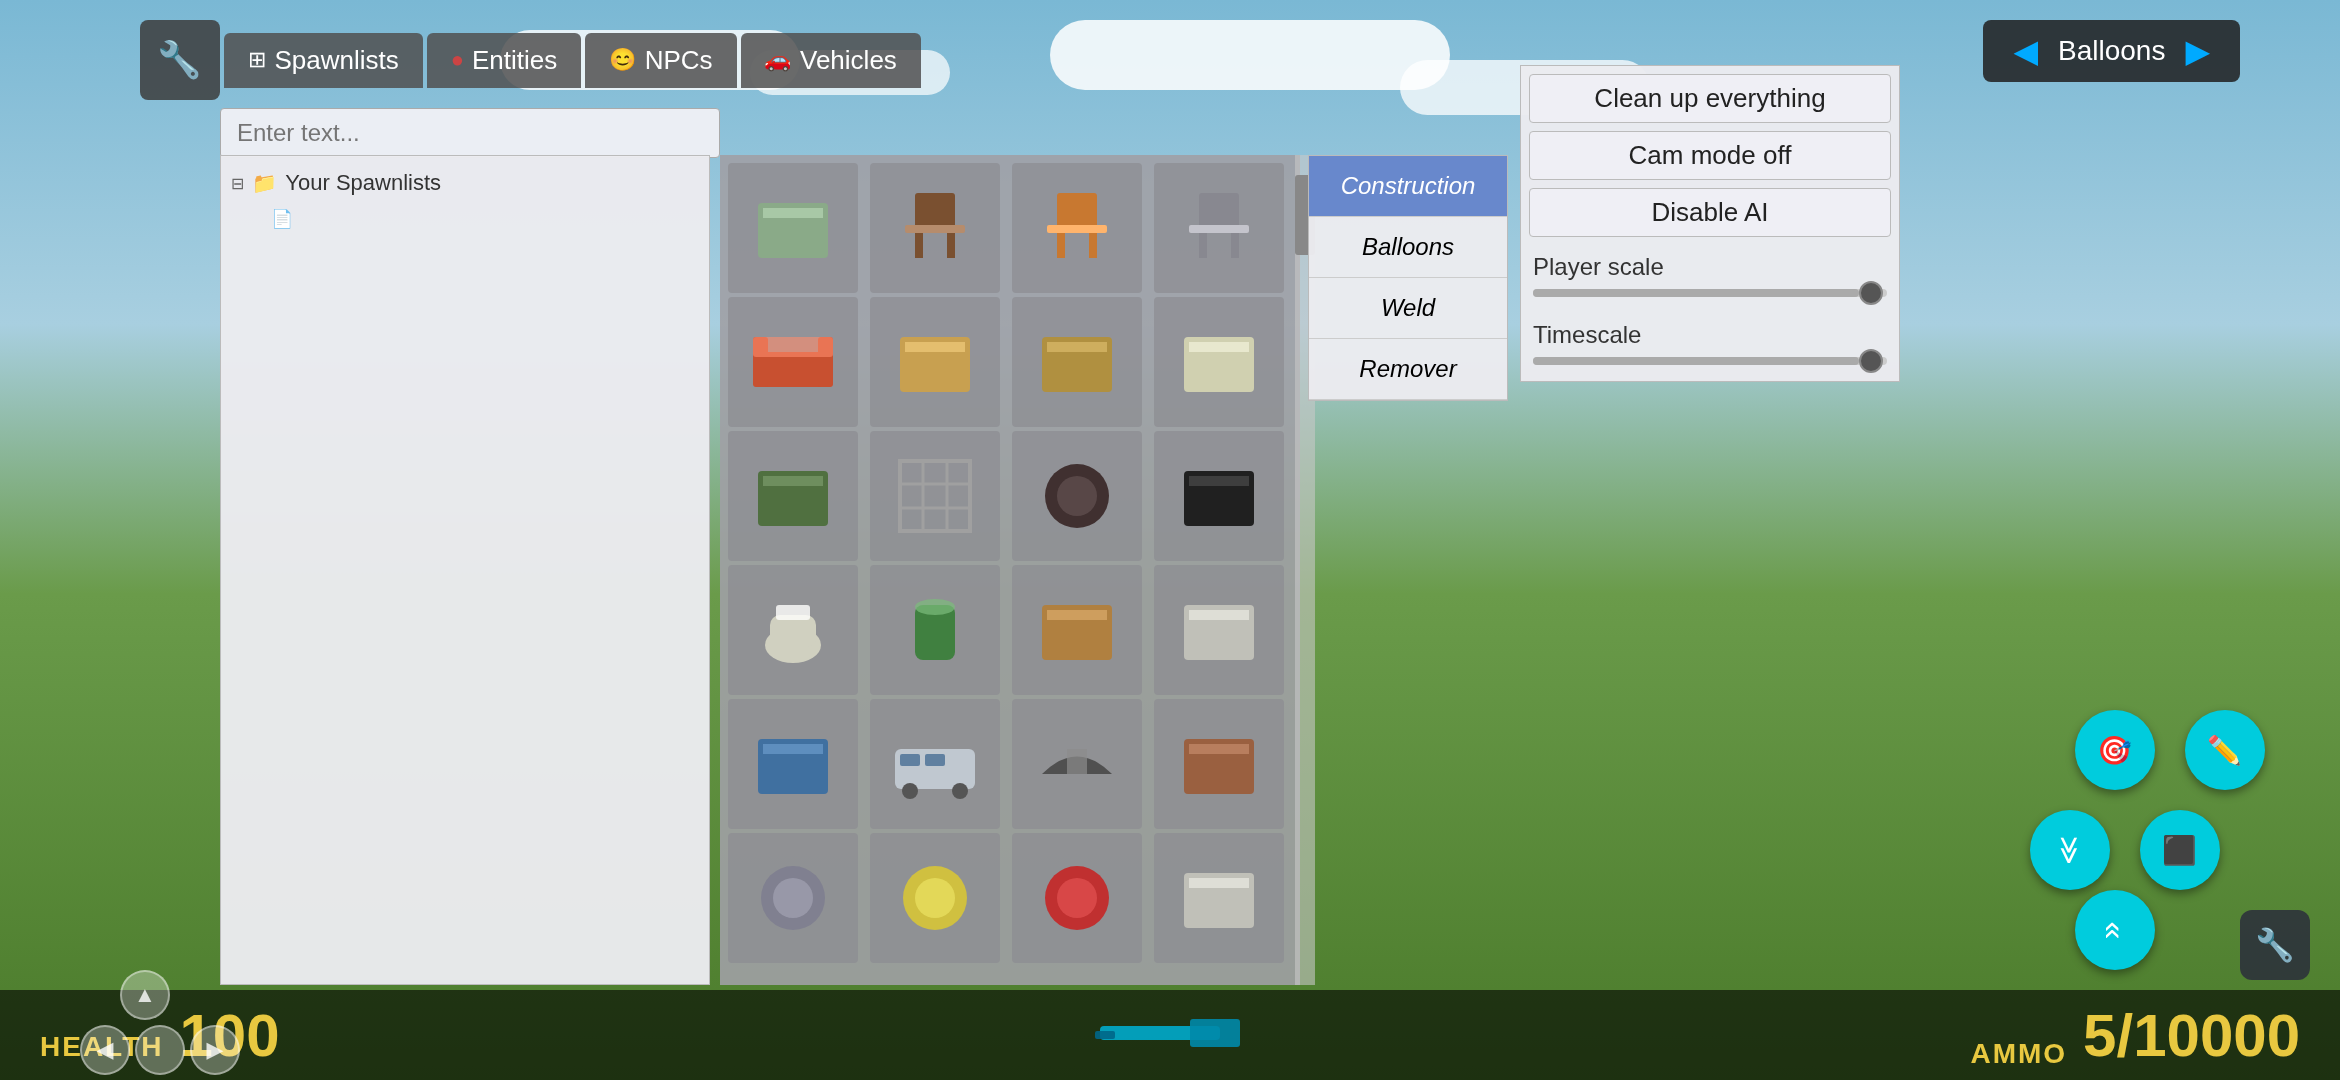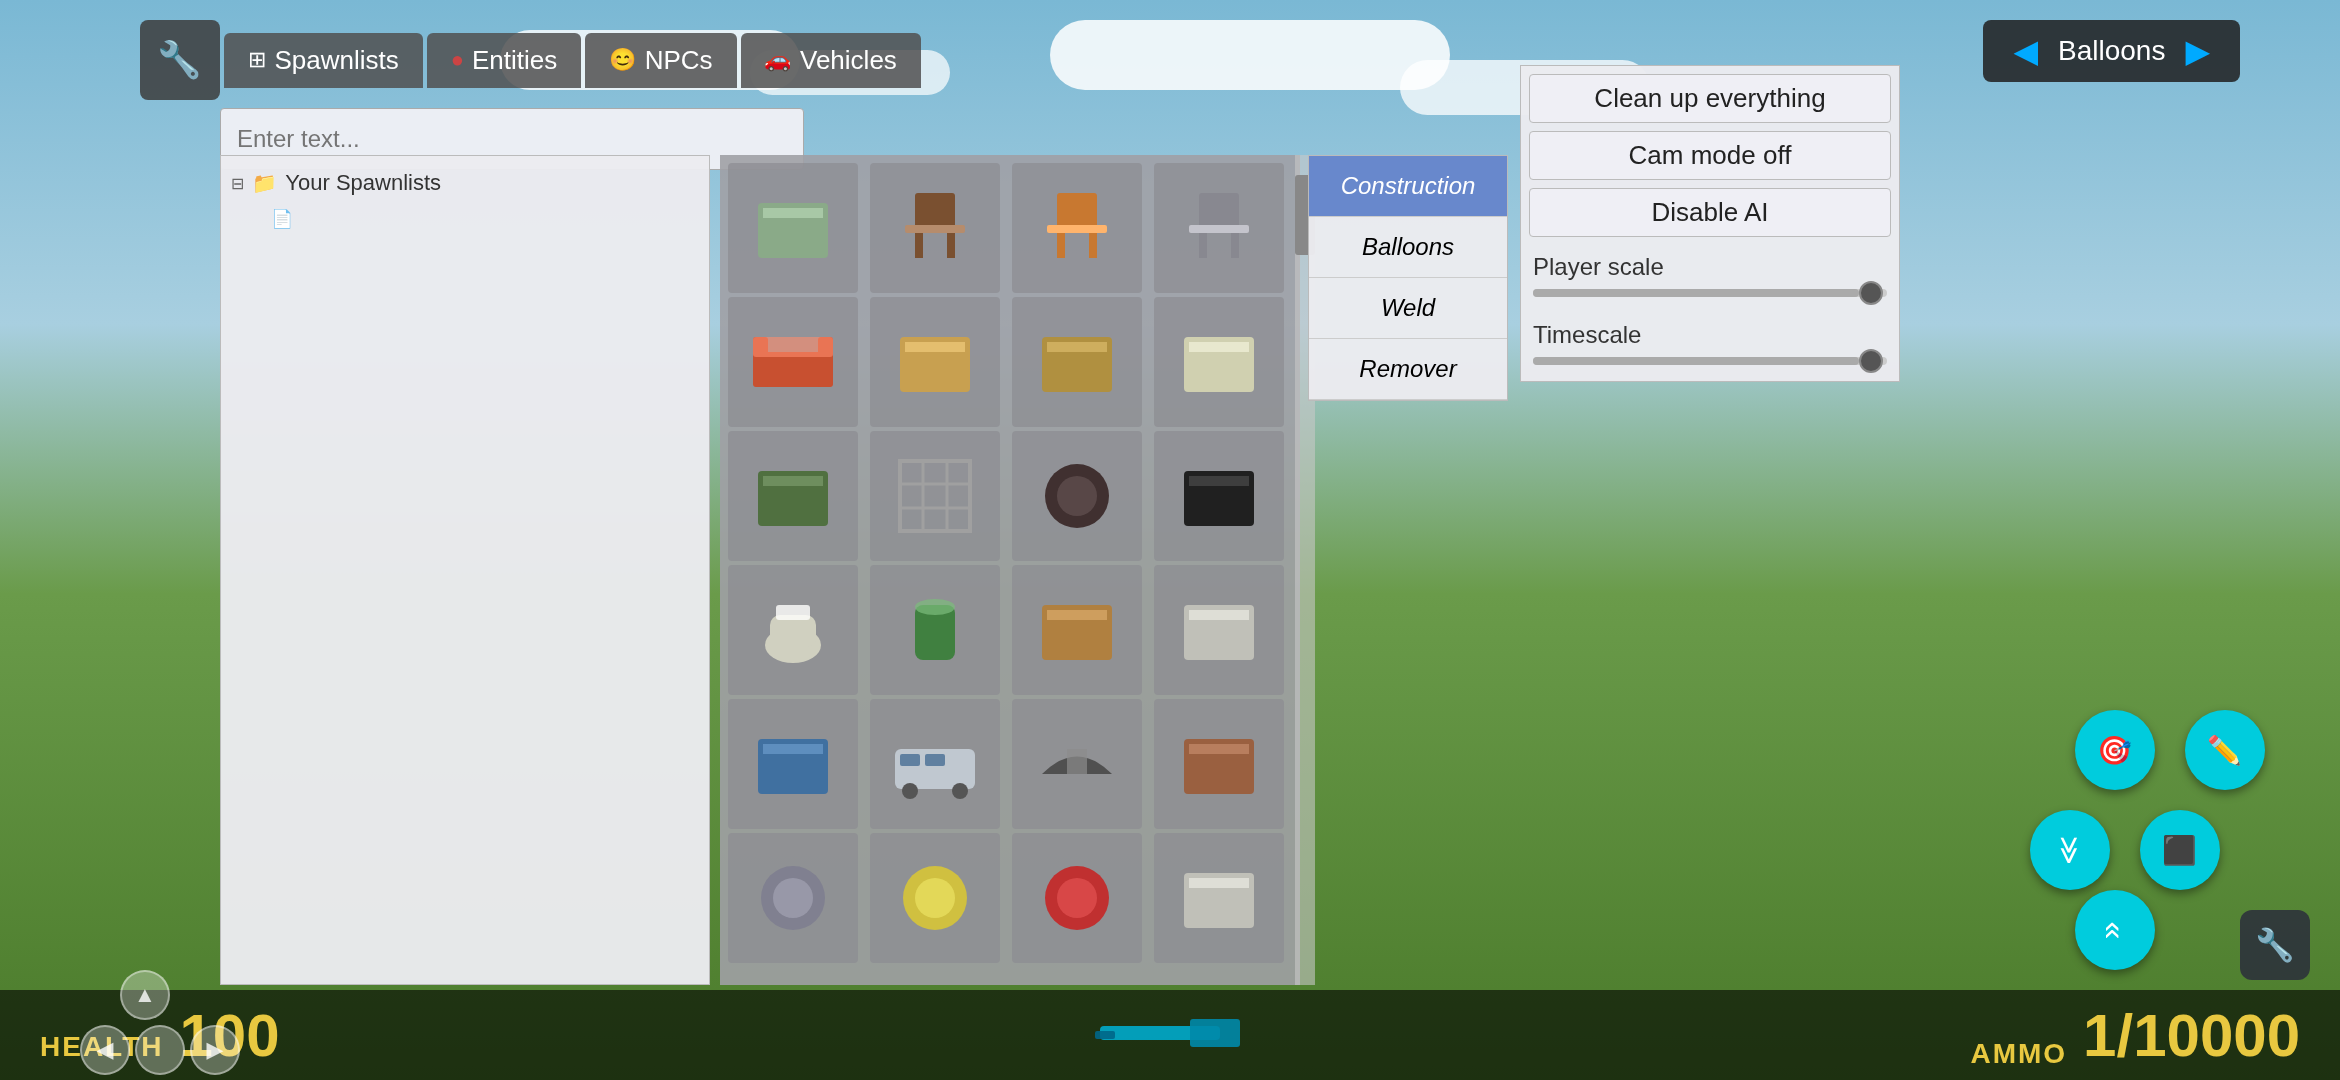--- a/index.html
+++ b/index.html
@@ -70,25 +70,25 @@
 
     .toolbar-tab .tab-icon {
       font-size: 22px;
     }
 
     
     .search-bar {
       position: absolute;
       top: 108px;
       left: 220px;
-      width: 584px;
+      width: 500px;
       background: rgba(240,240,245,0.95);
       border: 1px solid #aaa;
       border-radius: 4px;
-      padding: 16px 16px;
+      padding: 10px 16px;
       font-size: 24px;
       color: #888;
       outline: none;
     }
 
     
     .left-panel {
       position: absolute;
       top: 155px;
       left: 220px;
@@ -625,21 +625,21 @@
       <svg width="160" height="70" viewBox="0 0 160 70">
 
         <rect x="10" y="25" width="120" height="14" rx="4" fill="#00aacc" opacity="0.9"></rect>
         <rect x="100" y="18" width="50" height="28" rx="3" fill="#0088aa" opacity="0.9"></rect>
         <rect x="5" y="30" width="20" height="8" rx="2" fill="#006688" opacity="0.9"></rect>
       </svg>
     </div>
 
     <div class="ammo-section">
       <span class="hud-label">AMMO</span>
-      <span class="hud-value">1/10000</span>
+      <span class="hud-value">5/10000</span>
     </div>
   </div>
 
   <div class="dpad">
     <div class="dpad-btn" style="top:0;left:40px;">▲</div>
     <div class="dpad-btn" style="top:55px;left:0;">◀</div>
     <div class="dpad-btn" style="top:55px;left:55px;"></div>
     <div class="dpad-btn" style="top:55px;left:110px;">▶</div>
 
   </div>

